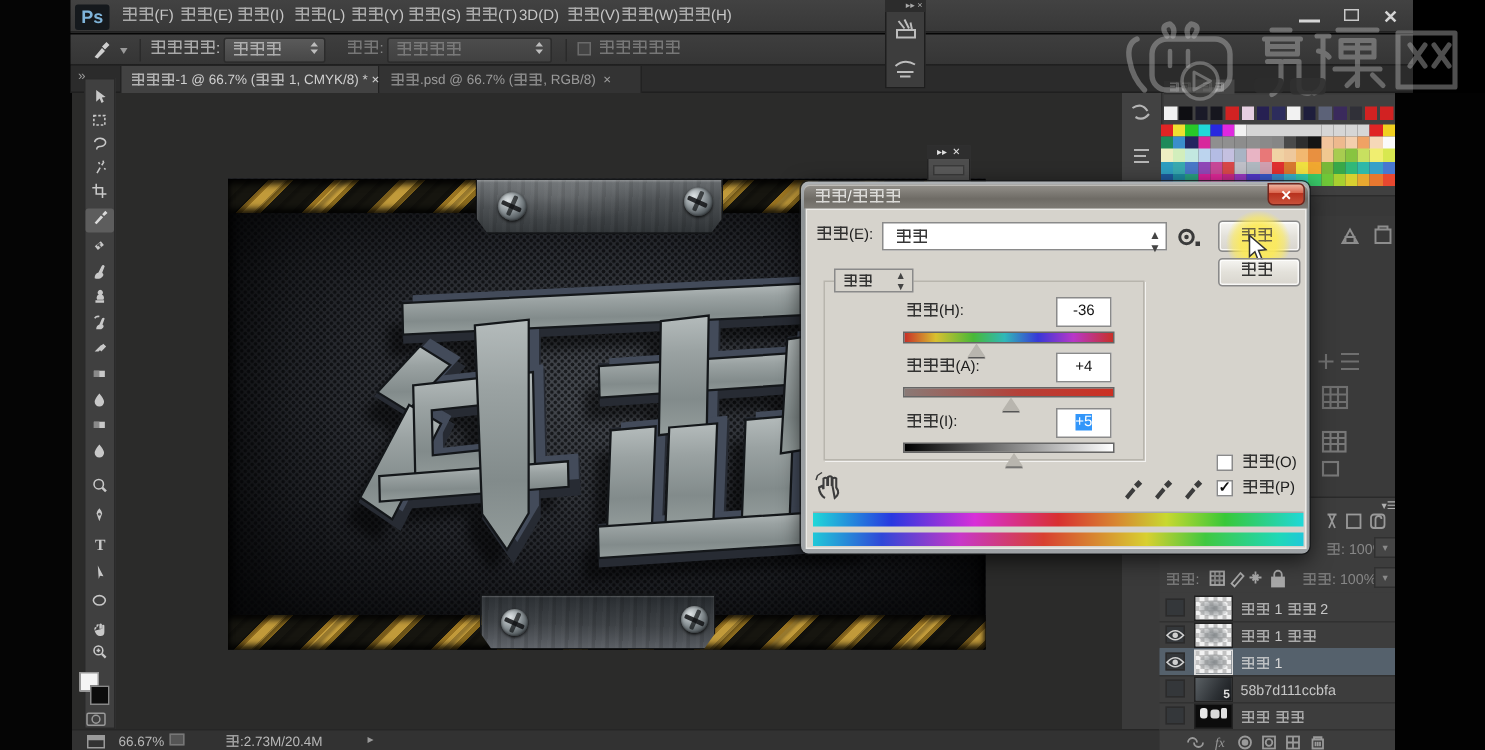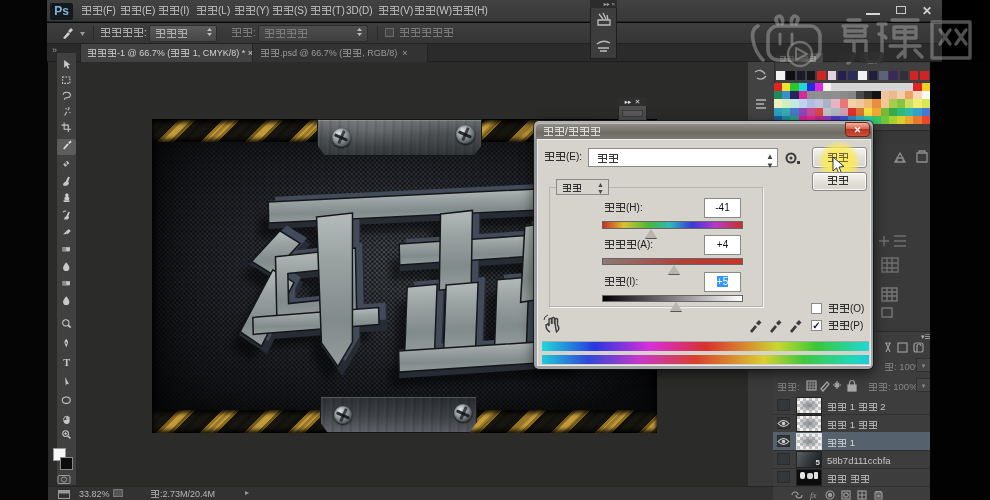--- a/index.html
+++ b/index.html
@@ -338,21 +338,21 @@
  <circle cx="40" cy="5" r="4"></circle>
       <circle cx="40" cy="5" r="1.6" fill="#9a9a9a"></circle>
  <rect x="52" y="1" width="8" height="8"></rect>
       <circle cx="56" cy="5" r="2.2"></circle>
  <rect x="68" y="1" width="8" height="8"></rect>
       <path d="M72 1 v8 M68 5 h8"></path>
  <path d="M85 3 h7 v6 h-7 z M86 3 v-1.5 h5 v1.5 M88.5 4.5 v3 M87 4.5 v3 M90 4.5 v3"></path>
 </svg>
 
 <div class="abs" style="left:48px;top:486px;width:725px;height:14px;background:#323232;border-top:1px solid #262626"></div>
-<div class="abs txt" style="left:79px;top:489px;font-size:9px;color:#b8b8b8">33.82%</div>
+<div class="abs txt" style="left:79px;top:489px;font-size:9px;color:#b8b8b8">66.67%</div>
 <div class="abs" style="left:113px;top:489px;width:10px;height:8px;border:1px solid #777;background:#555"></div>
 <div id="docinfo" class="abs txt" style="left:150px;top:489px;font-size:9px;color:#b8b8b8"></div>
 <div class="abs txt" style="left:245px;top:488px;font-size:8px;color:#9a9a9a">▸</div>
 
 <div class="abs" style="left:930px;top:62px;width:60px;height:438px;background:#020202"></div>
 
 <span class="abs txt" style="left:81px;top:5px"><i class="cj"></i><i class="cj"></i>(F)</span>
 <span class="abs txt" style="left:120px;top:5px"><i class="cj"></i><i class="cj"></i>(E)</span>
 <span class="abs txt" style="left:158px;top:5px"><i class="cj"></i><i class="cj"></i>(I)</span>
 <span class="abs txt" style="left:196px;top:5px"><i class="cj"></i><i class="cj"></i>(L)</span>
@@ -557,21 +557,21 @@
     </svg>
 <div class="abs btn" style="left:812px;top:172px;width:55px;height:19px"></div>
 <div class="abs dtx" style="left:827px;top:175px"><i class="cj"></i><i class="cj"></i></div>
 
 <div class="abs" style="left:549px;top:187px;width:214px;height:120px;border:1px solid #b8b5ad;box-shadow:1px 1px 0 rgba(255,255,255,.7)"></div>
 <div class="abs" style="left:556px;top:179px;width:53px;height:16px;background:#d6d3cc;border:1px solid #8a8a8a"></div>
 <div class="abs dtx" style="left:562px;top:182px;font-size:9.5px"><i class="cj cs"></i><i class="cj cs"></i></div>
 <div class="abs dtx" style="left:597px;top:181px;font-size:7px;color:#444">▲<br>▼</div>
 
 <div class="abs dtx" style="left:604px;top:202px"><i class="cj"></i><i class="cj"></i>(H):</div>
-<div class="abs vbox" style="left:704px;top:198px"> -41</div>
+<div class="abs vbox" style="left:704px;top:198px"> -36</div>
 <div class="abs" style="left:602px;top:221px;width:141px;height:8px;border:1px solid #666;
  background:linear-gradient(90deg,#c83028,#d8c030 15%,#48b838 33%,#30b8b8 48%,#3838d8 64%,#b838c8 81%,#c83028)"></div>
 <div class="abs thumb" style="left:645px;top:228.5px"></div>
 <div class="abs dtx" style="left:604px;top:239px"><i class="cj"></i><i class="cj"></i><i class="cj"></i>(A):</div>
 <div class="abs vbox" style="left:704px;top:235px"> +4</div>
 <div class="abs" style="left:602px;top:258px;width:141px;height:7px;border:1px solid #666;
  background:linear-gradient(90deg,#8a7a76,#b44038 55%,#cc3023)"></div>
 <div class="abs thumb" style="left:668px;top:264.5px"></div>
 <div class="abs dtx" style="left:604px;top:276px"><i class="cj"></i><i class="cj"></i>(I):</div>
 <div class="abs vbox" style="left:704px;top:272px"><span style="background:#3296fa;color:#fff">+5</span></div>

